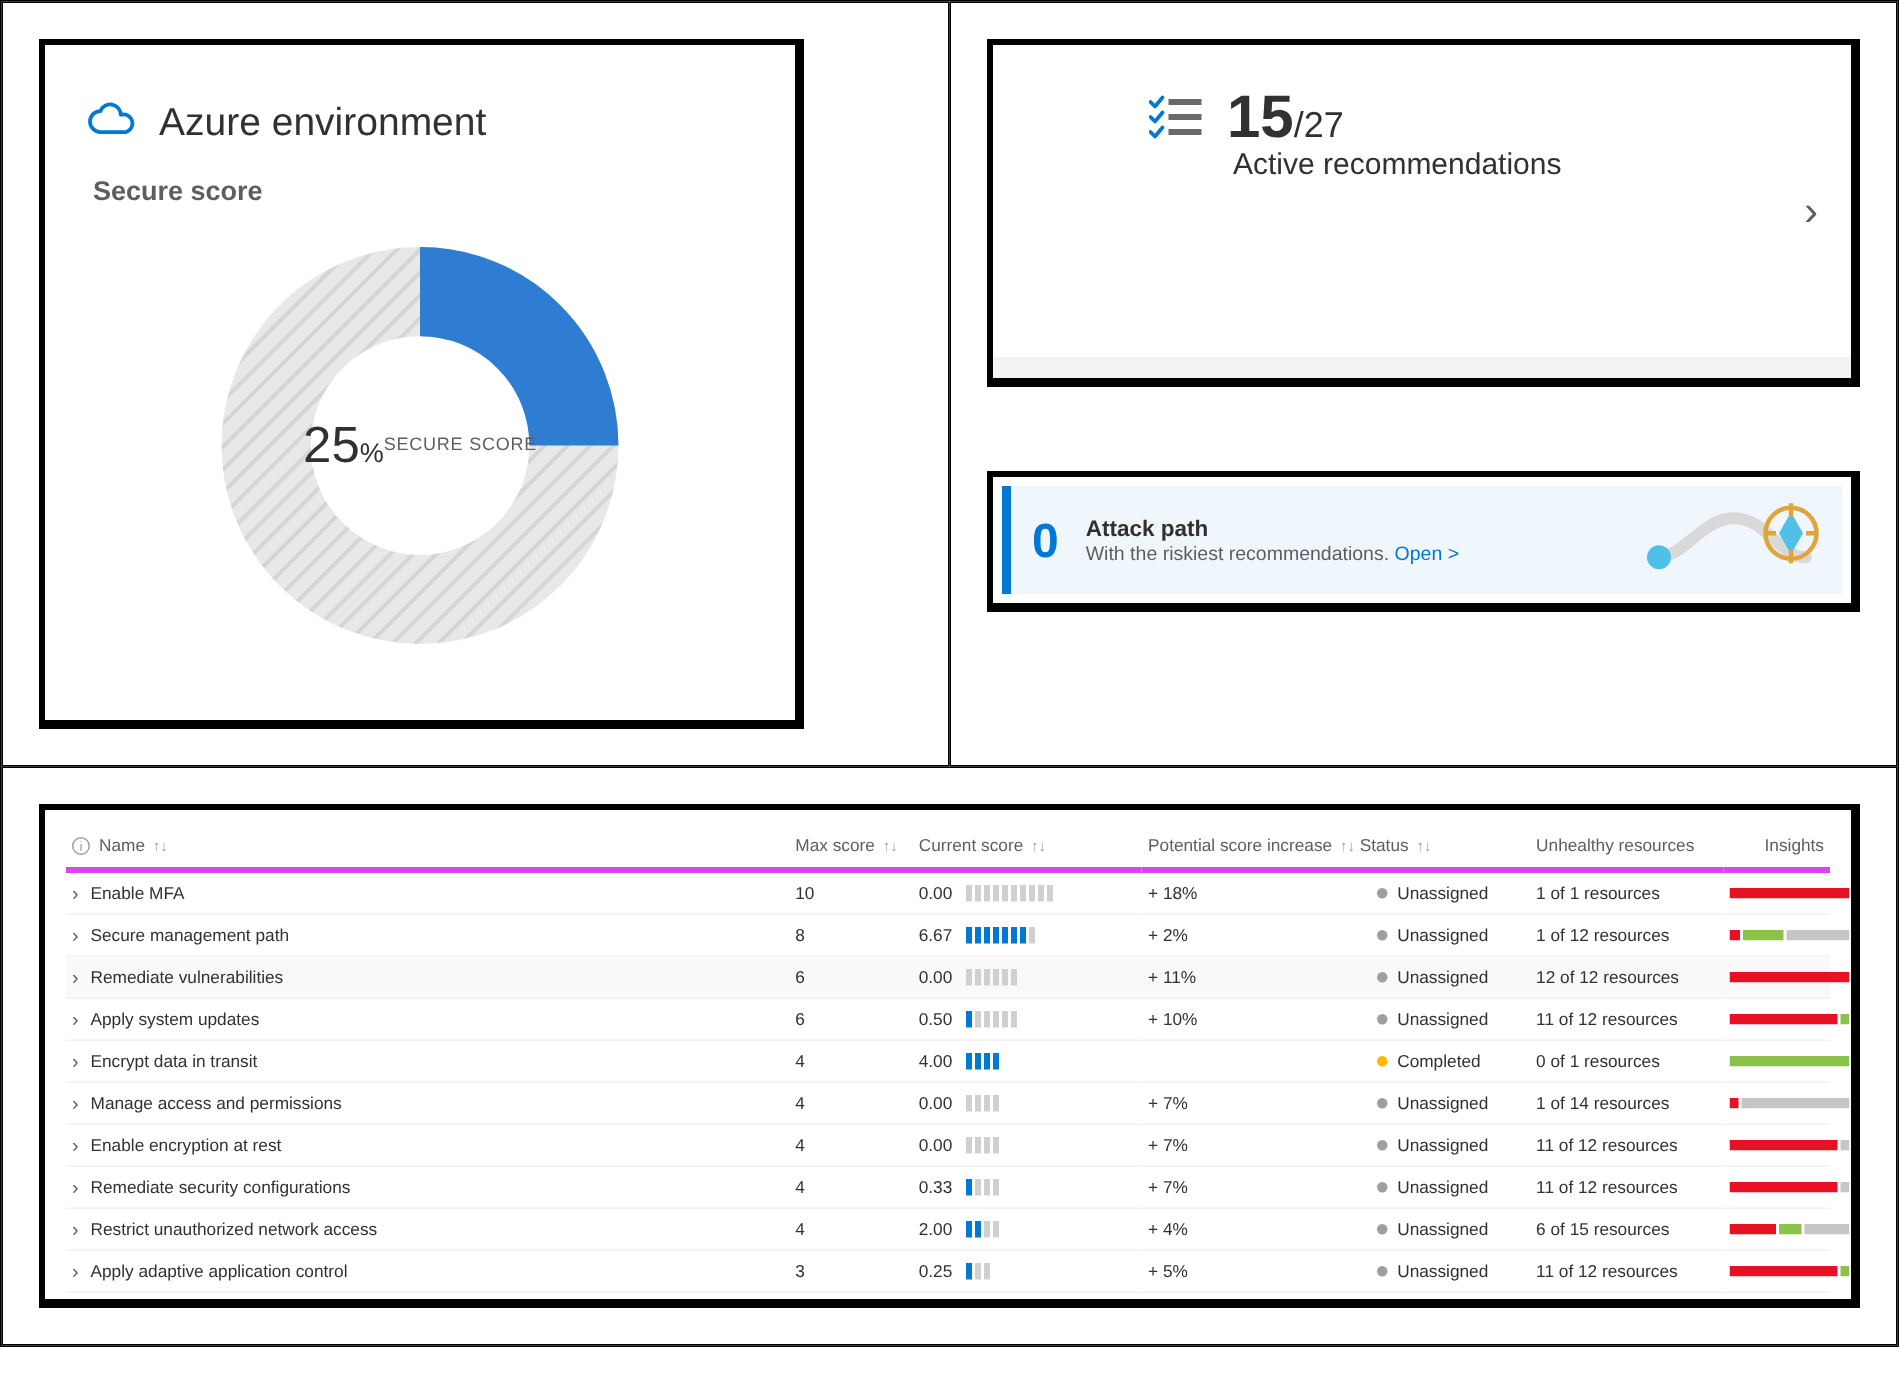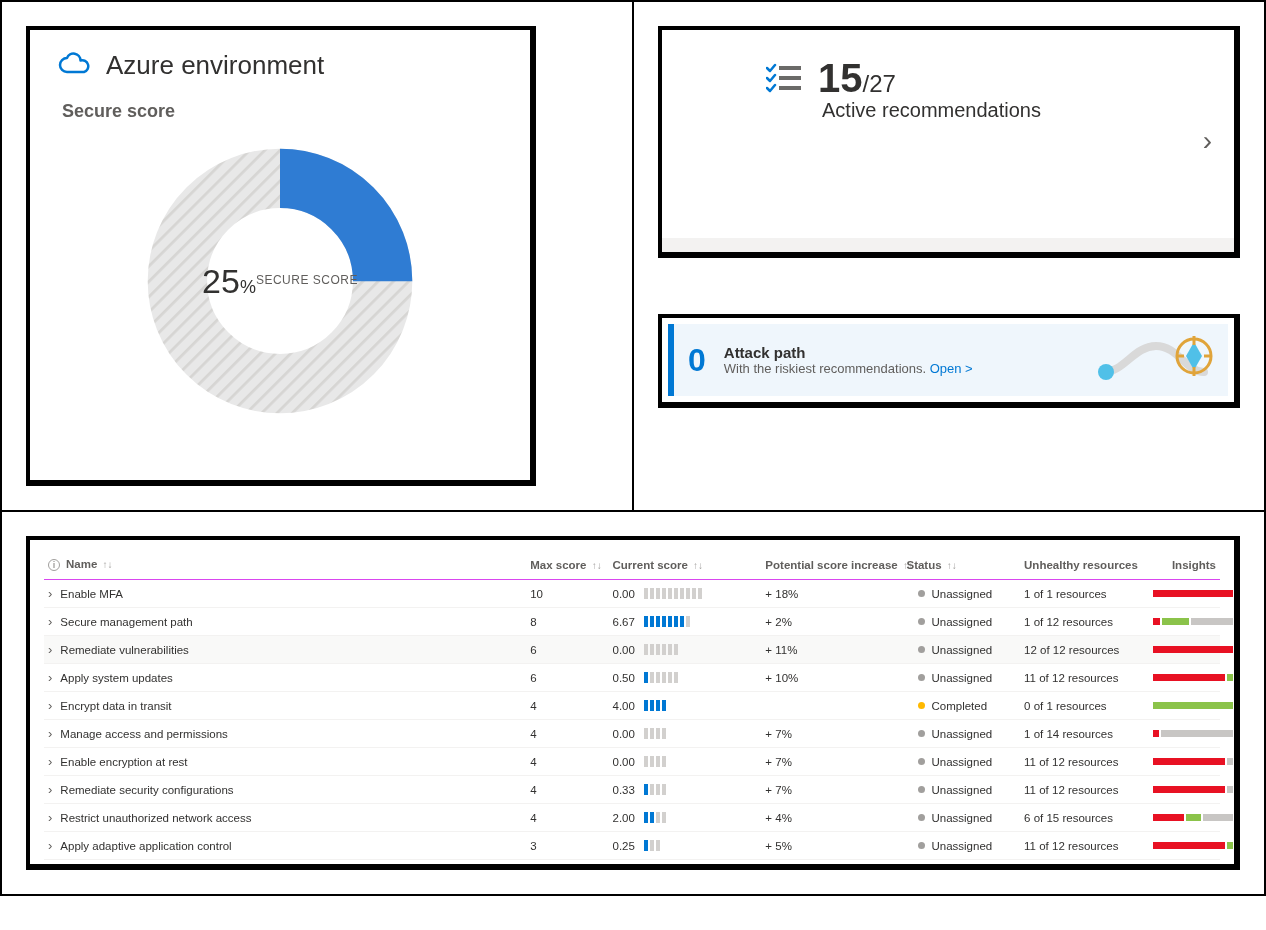--- a/index.html
+++ b/index.html
@@ -33,21 +33,21 @@
     flex-direction: column;
     gap: 56px;
   }
   .cell-bottom {
     padding: 24px;
   }
   .card {
     border: 4px solid #000;
     border-right-width: 6px;
     border-bottom-width: 6px;
-    padding: 20px 28px;
+    padding: 36px 28px;
     background: #fff;
   }
   .env-card { width: 510px; height: 460px; }
   .env-header { display: flex; align-items: center; gap: 14px; margin-bottom: 20px; }
   .env-title { font-size: 26px; font-weight: 400; color: #323130; }
   .cloud-icon { width: 34px; height: 28px; display:inline-block; }
   .secure-label { font-size: 18px; font-weight: 600; color: #605e5c; margin: 6px 0 24px 4px; }
   .donut-wrap { display:flex; justify-content:center; align-items:center; }
   .donut { width: 270px; height: 270px; position: relative; }
   .donut svg { width: 100%; height: 100%; }
@@ -83,21 +83,21 @@
   }
   .attack-count { font-size: 32px; font-weight:600; color:#0078d4; margin-right: 18px; }
   .attack-txt {}
   .attack-title { font-size: 15px; font-weight:600; color:#323130; }
   .attack-sub { font-size: 13px; color:#605e5c; }
   .attack-sub a { color:#0078d4; text-decoration:none; }
   .attack-art { position:absolute; right: 4px; top: 50%; transform: translateY(-50%); }
   
   .table-card { padding: 10px 14px 4px 14px; min-height: 310px; }
   .tbl { width:100%; border-collapse:collapse; table-layout:fixed; font-size: 11.5px; color:#323130; }
-  .tbl th { text-align:left; font-weight:700; color:#605e5c; padding: 8px 4px; border-bottom: 1px solid #d946ef; white-space:nowrap; }
+  .tbl th { text-align:left; font-weight:400; color:#605e5c; padding: 8px 4px; border-bottom: 4px solid #d946ef; white-space:nowrap; }
   .tbl td { padding: 6px 4px; border-bottom: 1px solid #f3f2f1; vertical-align:middle; white-space:nowrap; }
   .tbl tr:hover td, .tbl tr.alt td { background:#f9f9f8; }
   .col-name { width: 41%; }
   .col-max { width: 7%; }
   .col-cur { width: 13%; }
   .col-pot { width: 12%; }
   .col-status { width: 10%; }
   .col-unh { width: 11%; }
   .col-ins { width: 6%; text-align:right; }
   .sort { color:#a19f9d; font-size:10px; margin-left:2px; }

